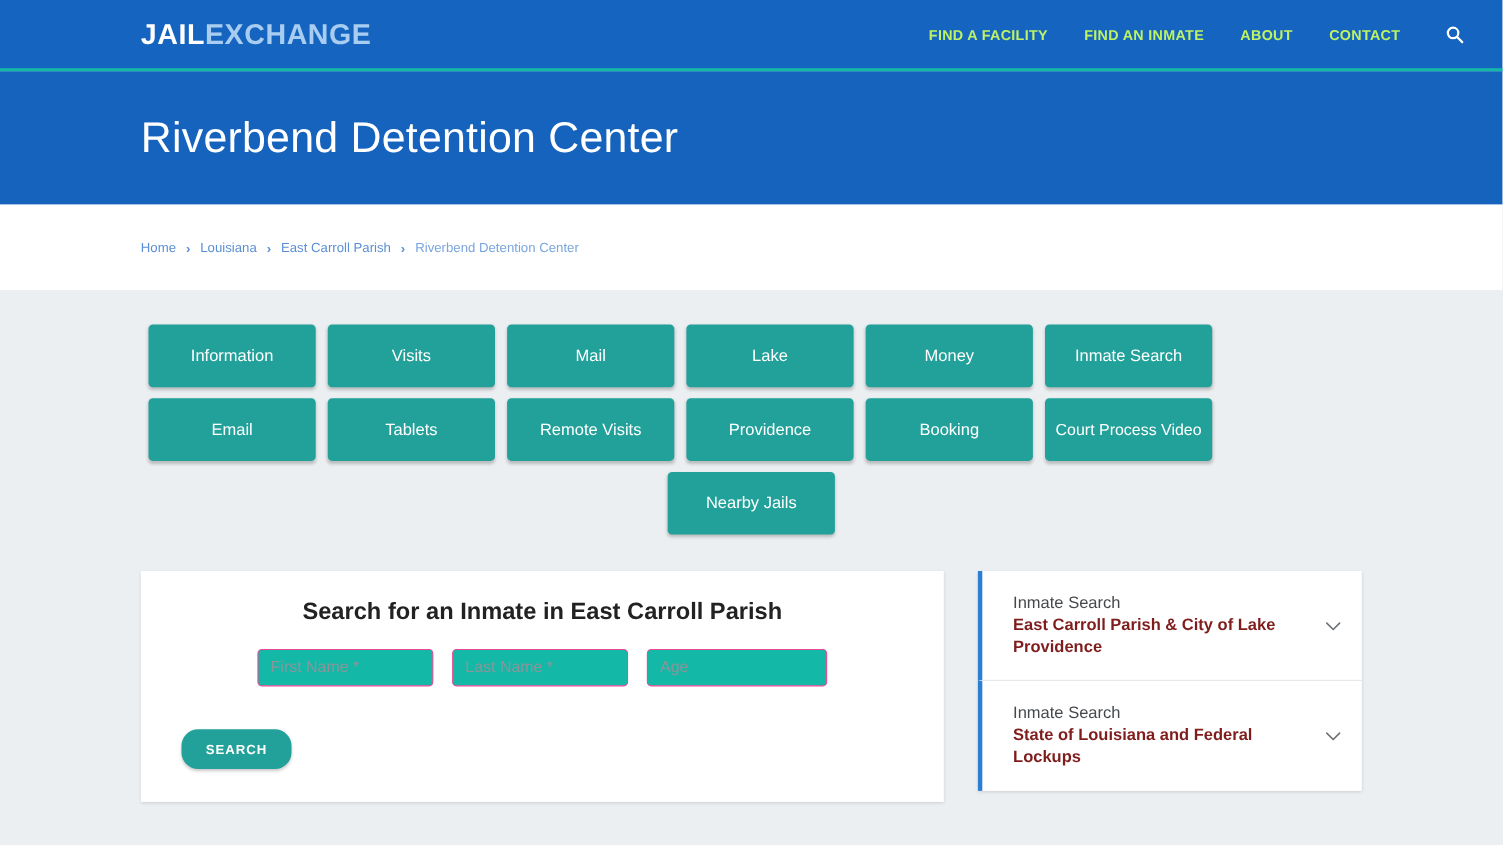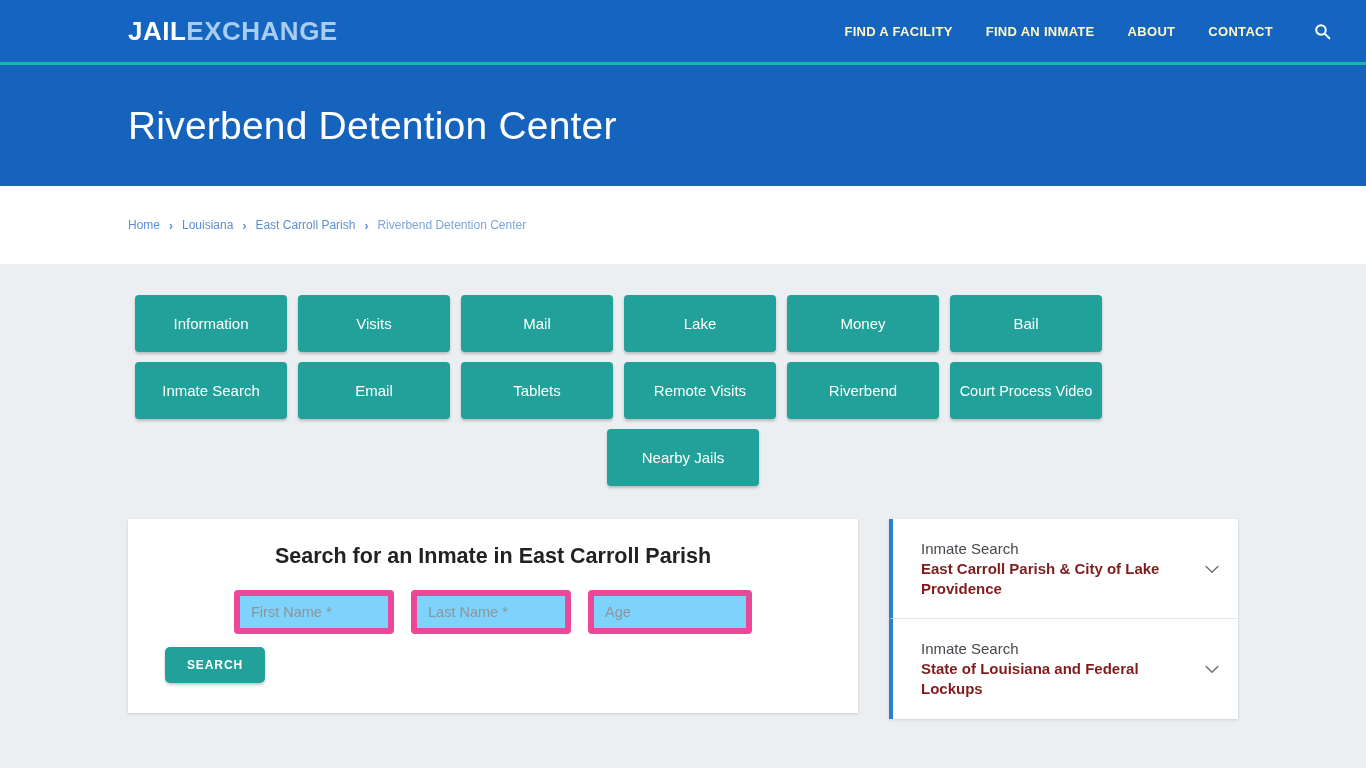--- a/index.html
+++ b/index.html
@@ -29,21 +29,21 @@
   .logo .jail { color: #ffffff; }
   .logo .exchange { color: #a8cdf0; }
   .nav {
     margin-left: auto;
     display: flex;
     align-items: center;
     gap: 33px;
     padding-right: 13px;
   }
   .nav a {
-    color: #fef9c3;
+    color: #bef264;
     font-size: 13px;
     font-weight: bold;
     letter-spacing: 0.3px;
     text-decoration: none;
     white-space: nowrap;
   }
   .search-btn {
     display: flex;
     align-items: center;
     justify-content: center;
@@ -148,27 +148,27 @@
     font-weight: bold;
     margin-bottom: 21px;
   }
   .fieldrow {
     display: flex;
     gap: 17px;
     justify-content: center;
   }
   .fld {
     height: 33px;
-    border: 6px solid #ec4899;
+    border: 1px solid #ec4899;
     border-radius: 4px;
     padding: 16px 11px;
     font-family: "Liberation Sans", sans-serif;
     font-size: 14.5px;
     color: #333333;
-    background: #7dd3fc;
+    background: #14b8a6;
     outline: none;
   }
   .fld::placeholder { color: #8d9499; }
   .f-first { width: 160px; }
   .f-last  { width: 160px; }
   .f-age   { width: 164px; }
   .f-race  {
     width: 160px;
     color: #5a6166;
     appearance: none;
@@ -177,28 +177,28 @@
       linear-gradient(45deg, transparent 50%, #555b60 50%),
       linear-gradient(135deg, #555b60 50%, transparent 50%);
     background-position:
       calc(100% - 17px) 14px,
       calc(100% - 12px) 14px;
     background-size: 5px 5px, 5px 5px;
     background-repeat: no-repeat;
     cursor: pointer;
   }
   .submitbtn {
-    margin-top: 13px;
+    margin-top: 39px;
     margin-left: 17px;
     width: 100px;
     height: 36px;
     background: #21a199;
     color: #ffffff;
     border: none;
-    border-radius: 5px;
+    border-radius: 15px;
     font-family: "Liberation Sans", sans-serif;
     font-size: 12px;
     font-weight: bold;
     letter-spacing: 0.9px;
     box-shadow: 0 2px 3px rgba(0,0,0,0.22);
     cursor: pointer;
     text-align: center;
   }
 
   
@@ -265,27 +265,27 @@
 </div>
 
 <div class="page">
 
   <div class="btngrid">
     <button class="tealbtn">Information</button>
     <button class="tealbtn">Visits</button>
     <button class="tealbtn">Mail</button>
     <button class="tealbtn">Lake</button>
     <button class="tealbtn">Money</button>
-    <button class="tealbtn">Bail</button>
     <button class="tealbtn">Inmate Search</button>
 
     <button class="tealbtn">Email</button>
     <button class="tealbtn">Tablets</button>
     <button class="tealbtn">Remote Visits</button>
-    <button class="tealbtn">Riverbend</button>
+    <button class="tealbtn">Providence</button>
+    <button class="tealbtn">Booking</button>
     <button class="tealbtn tight">Court Process Video</button>
   </div>
   <div class="btnrow3">
     <button class="tealbtn">Nearby Jails</button>
   </div>
 
   <div class="cols">
 
     <div class="leftcol">
 

